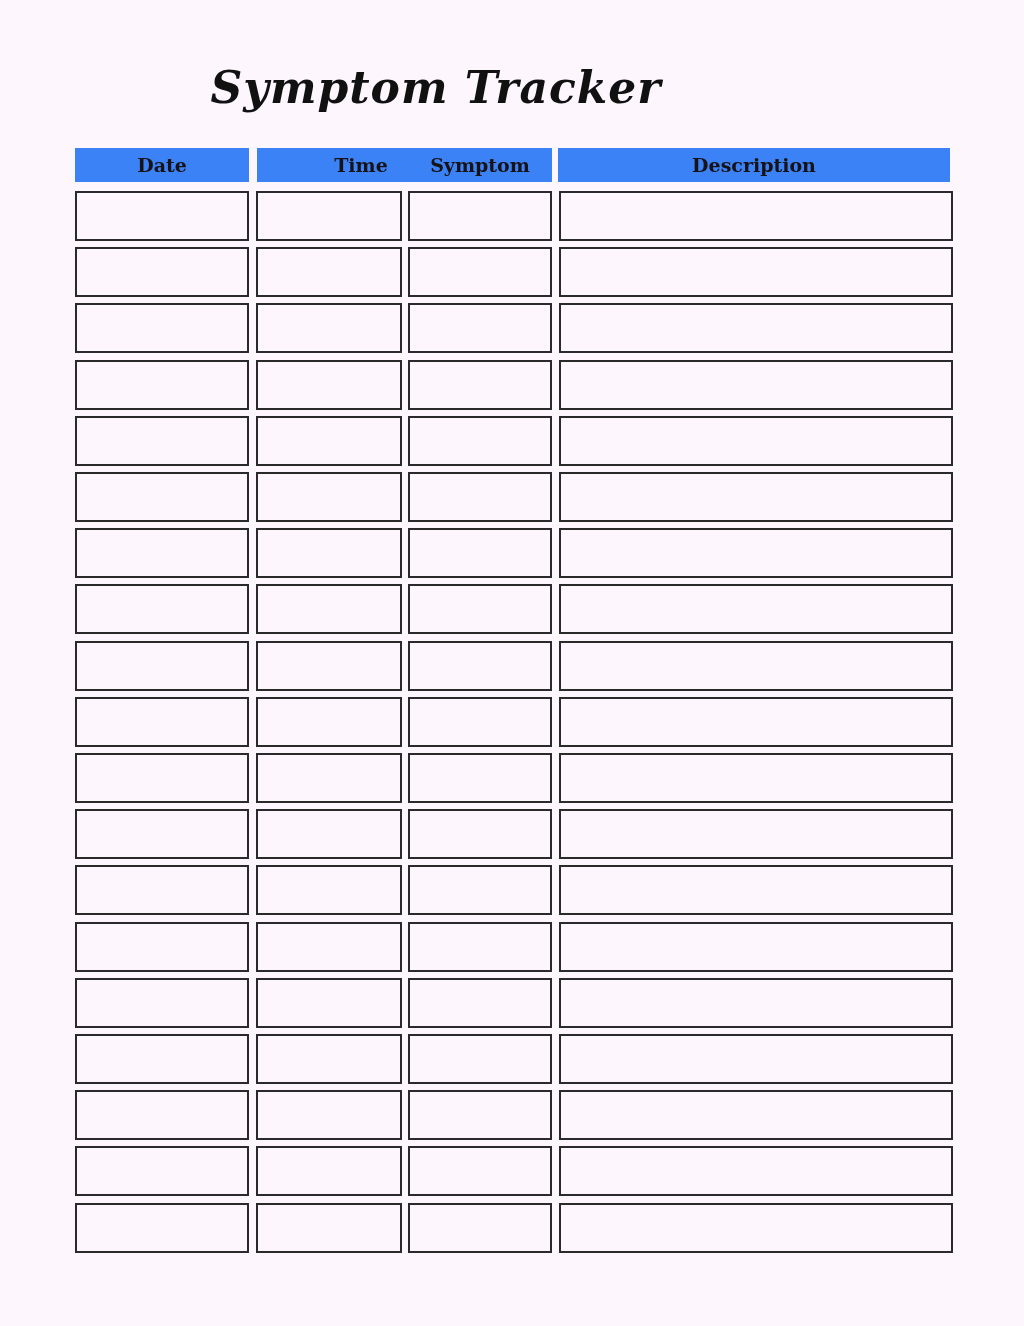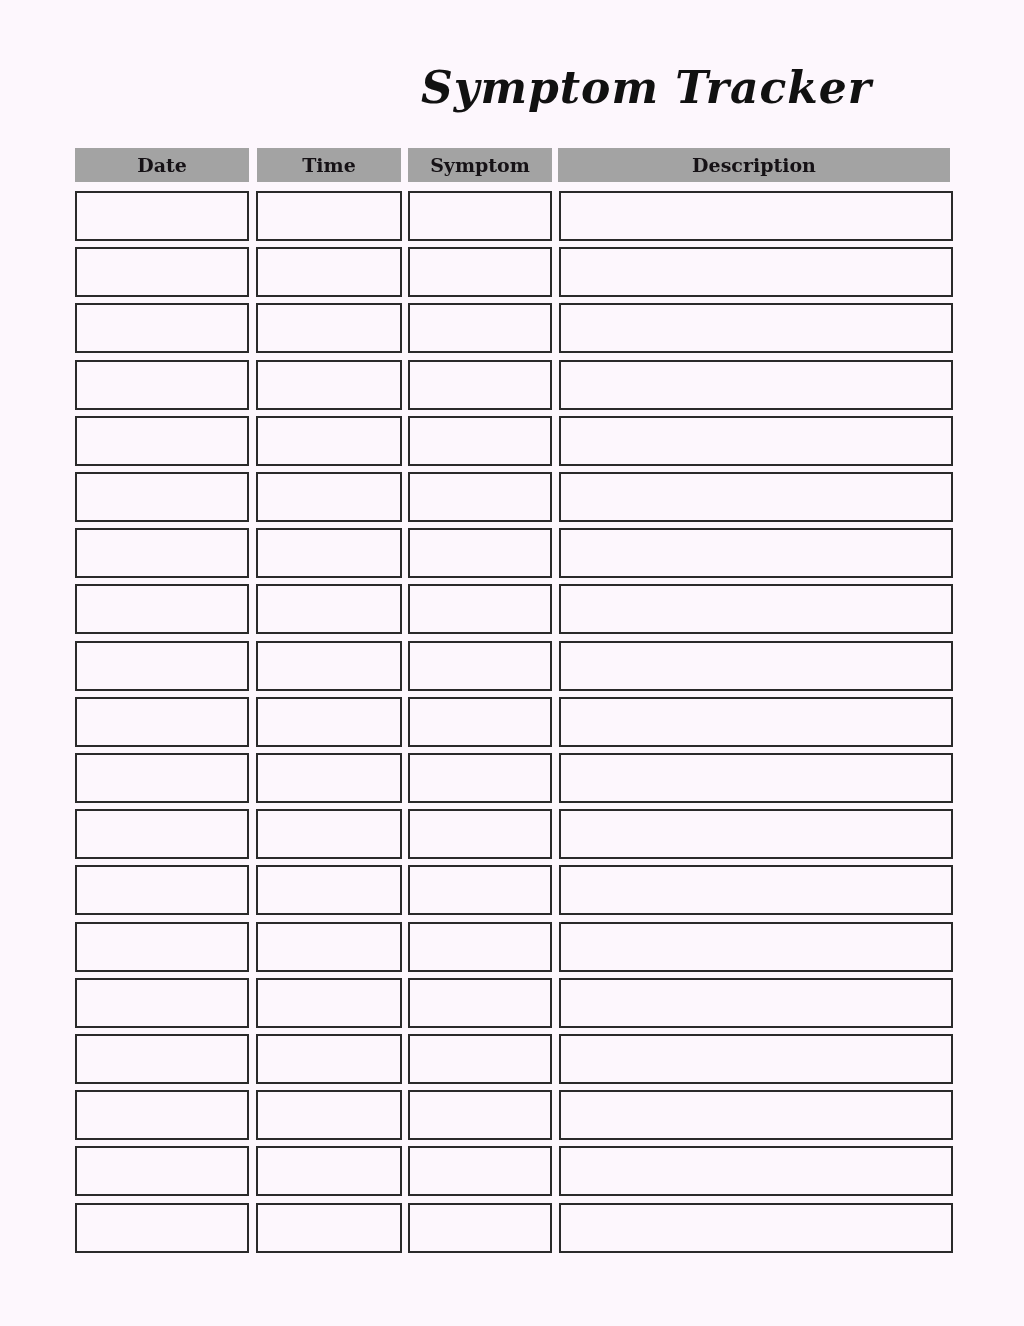--- a/index.html
+++ b/index.html
@@ -2,41 +2,41 @@
 <html><head>
 <meta charset="utf-8">
 <style>
   html, body { margin:0; padding:0; }
   body {
     width:1024px; height:1326px; background:#fdf7fd;
     position:relative; overflow:hidden;
     font-family: "DejaVu Serif", serif;
   }
   .title {
-    position:absolute; left:0; top:62px; width:872px; text-align:right;
+    position:absolute; left:0; top:62px; width:872px; text-align:center;
     font-family: "DejaVu Serif", serif; font-style:italic; font-weight:bold;
     font-size:44px; color:#111; letter-spacing:1px;
   }
   .hdr {
-    position:absolute; top:148px; height:34px; background:#a3a3a3;
+    position:absolute; top:148px; height:34px; background:#3b82f6;
     display:flex; align-items:center; justify-content:center;
     font-family: "DejaVu Serif", serif; font-weight:bold; font-size:19px; color:#161216;
   }
   .cell {
     position:absolute; height:46px; border:2px solid #2a2a2a;
     background:#fdf7fd; box-sizing:content-box;
   }
 </style>
 </head>
 <body>
 
 <div class="title">Symptom Tracker</div>
 
 <div class="hdr" style="left:75px;width:174px;">Date</div>
-<div class="hdr" style="left:257px;width:144px;">Time</div>
+<div class="hdr" style="left:257px;width:144px;padding-left:32px;">Time</div>
 <div class="hdr" style="left:408px;width:144px;">Symptom</div>
 <div class="hdr" style="left:558px;width:392px;">Description</div>
 
 <div id="grid">
     <div class="cell" style="left: 75px; top: 191px; width: 170px;"></div>
     <div class="cell" style="left: 256px; top: 191px; width: 142px;"></div>
     <div class="cell" style="left: 408px; top: 191px; width: 140px;"></div>
     <div class="cell" style="left: 559px; top: 191px; width: 390px;"></div>
     <div class="cell" style="left: 75px; top: 247.2px; width: 170px;"></div>
     <div class="cell" style="left: 256px; top: 247.2px; width: 142px;"></div>

